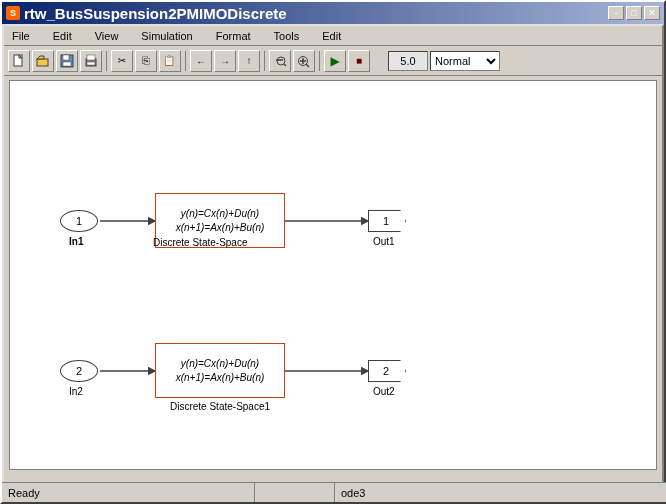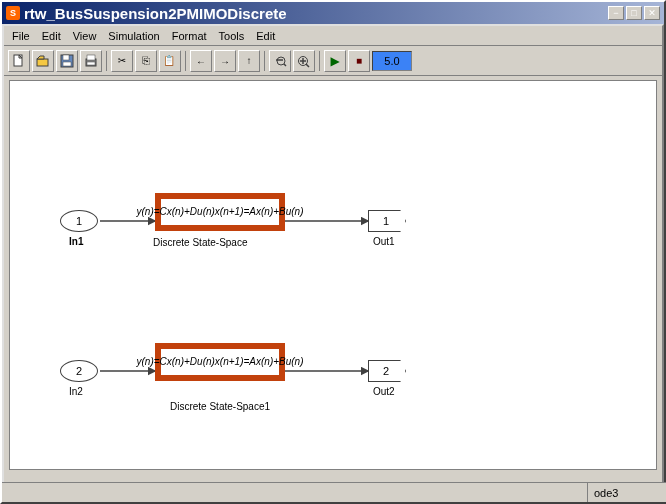--- a/index.html
+++ b/index.html
@@ -55,20 +55,21 @@
       cursor: pointer;
     }
     
     #menu-bar {
       background: #d4d0c8;
       height: 20px;
       display: flex;
       align-items: center;
       border-bottom: 1px solid #808080;
       padding: 0 2px;
+      gap: 11px;
     }
     .menu-item {
       padding: 2px 6px;
       font-size: 11px;
       cursor: pointer;
     }
     
     #toolbar {
       background: #d4d0c8;
       height: 30px;
@@ -94,24 +95,25 @@
       height: 20px;
       background: #808080;
       margin: 0 2px;
     }
     .tb-input {
       height: 20px;
       width: 40px;
       border: 1px solid #808080;
       border-top-color: #404040;
       border-left-color: #404040;
-      background: #3b82f6;
+      background: #e5e5e5;
       font-size: 11px;
       text-align: center;
       padding: 0 2px;
+      margin-left: 16px;
     }
     .tb-select {
       height: 20px;
       width: 70px;
       border: 1px solid #808080;
       border-top-color: #404040;
       border-left-color: #404040;
       background: white;
       font-size: 11px;
     }
@@ -137,24 +139,24 @@
       font-size: 11px;
     }
     .block-label {
       position: absolute;
       font-size: 10px;
       text-align: center;
     }
     .block-ss {
       position: absolute;
       width: 130px;
-      height: 38px;
-      border: 6px solid #c2410c;
-      background: white;
-      display: flex; flex-direction: row; align-items: center; justify-content: center;
+      height: 55px;
+      border: 1px solid #c2410c;
+      background: white;
+      display: flex; flex-direction: column; align-items: center; justify-content: center;
       font-size: 10px;
     }
     .block-ss-line {
       font-size: 10px;
       line-height: 14px;
       font-style: italic;
     }
     .block-out {
       position: absolute;
       width: 38px;
@@ -308,20 +310,25 @@
           </svg>
       </div>
       <div class="tb-separator"></div>
 
       <div class="tb-btn" style="color:#006600; font-size:12px;">▶</div>
 
       <div class="tb-btn" style="color:#660000; font-size:10px;">■</div>
 
       <input class="tb-input" type="text" value="5.0" style="">
 
+      <select class="tb-select">
+        <option>Normal</option>
+        <option>Accelerator</option>
+        <option>Rapid Accelerator</option>
+      </select>
     </div>
 
     <div id="canvas-area">
       <svg id="diagram-svg">
 
         <line x1="90" y1="140" x2="145" y2="140" stroke="#404040" stroke-width="1.5" marker-end="url(#arrow)"></line>
 
         <line x1="275" y1="140" x2="358" y2="140" stroke="#404040" stroke-width="1.5" marker-end="url(#arrow)"></line>
 
         <line x1="90" y1="290" x2="145" y2="290" stroke="#404040" stroke-width="1.5" marker-end="url(#arrow)"></line>
@@ -363,20 +370,23 @@
 
       <div class="block-out" style="left:358px; top:279px;">
         <span style="padding-left:2px;">2</span>
       </div>
       <div class="block-label" style="left:363px; top:305px;">Out2</div>
 
     </div>
 
     <div id="status-bar">
       <div class="status-segment">
+        <span>Ready</span>
+      </div>
+      <div class="status-segment">
         <span></span>
       </div>
       <div class="status-segment">
         <span>ode3</span>
       </div>
     </div>
   </div>
 </div>
 
 </body></html>

